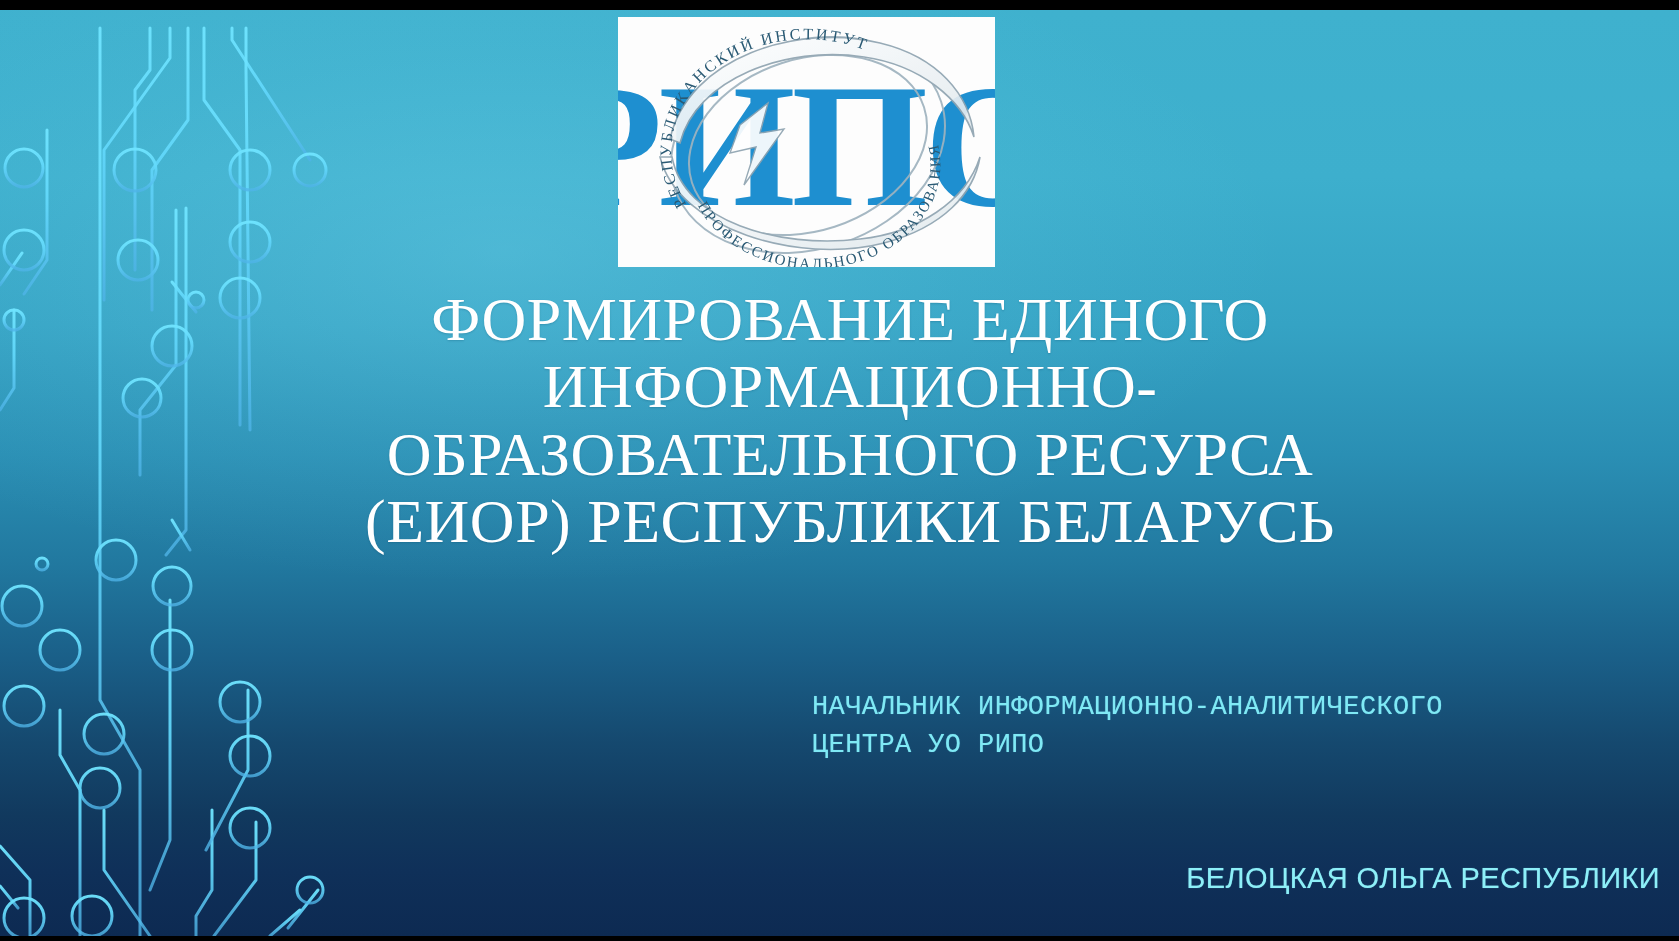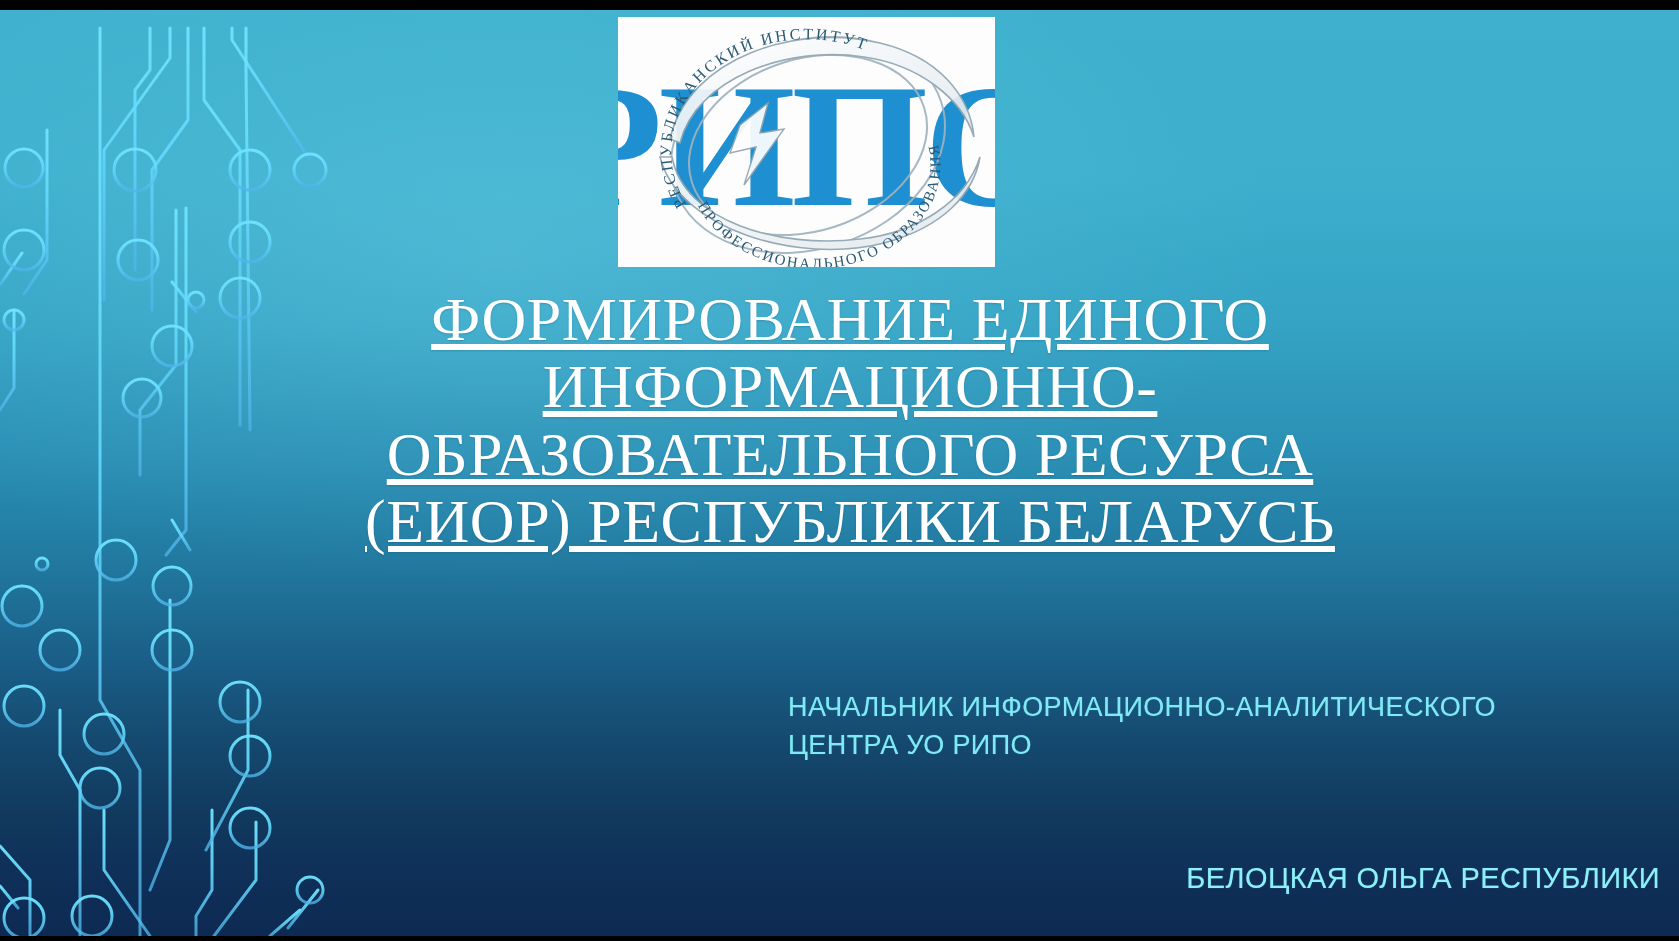--- a/index.html
+++ b/index.html
@@ -58,29 +58,28 @@
     position:absolute;
     left:290px;top:286px;width:1120px;
     text-align:center;
     color:#ffffff;
     font-family:"Liberation Serif","DejaVu Serif",serif;
     font-size:62px;
     line-height:1.085;
     letter-spacing:0.5px;
     text-shadow:0 1px 2px rgba(0,60,90,0.22);
     white-space:pre-line;
-    text-decoration:underline;
   }
 
   
   #subtitle{
     position:absolute;
-    left:788px;top:688px;width:760px;
+    left:812px;top:688px;width:760px;
     color:#7FE9F5;
-    font-family:Liberation Sans, sans-serif;
+    font-family:Liberation Mono, monospace;
     font-size:27px;
     line-height:1.42;
     letter-spacing:0.4px;
     white-space:pre-line;
     text-shadow:0 0 1px rgba(120,240,255,0.45);
   }
 
   
   #author{
     position:absolute;

